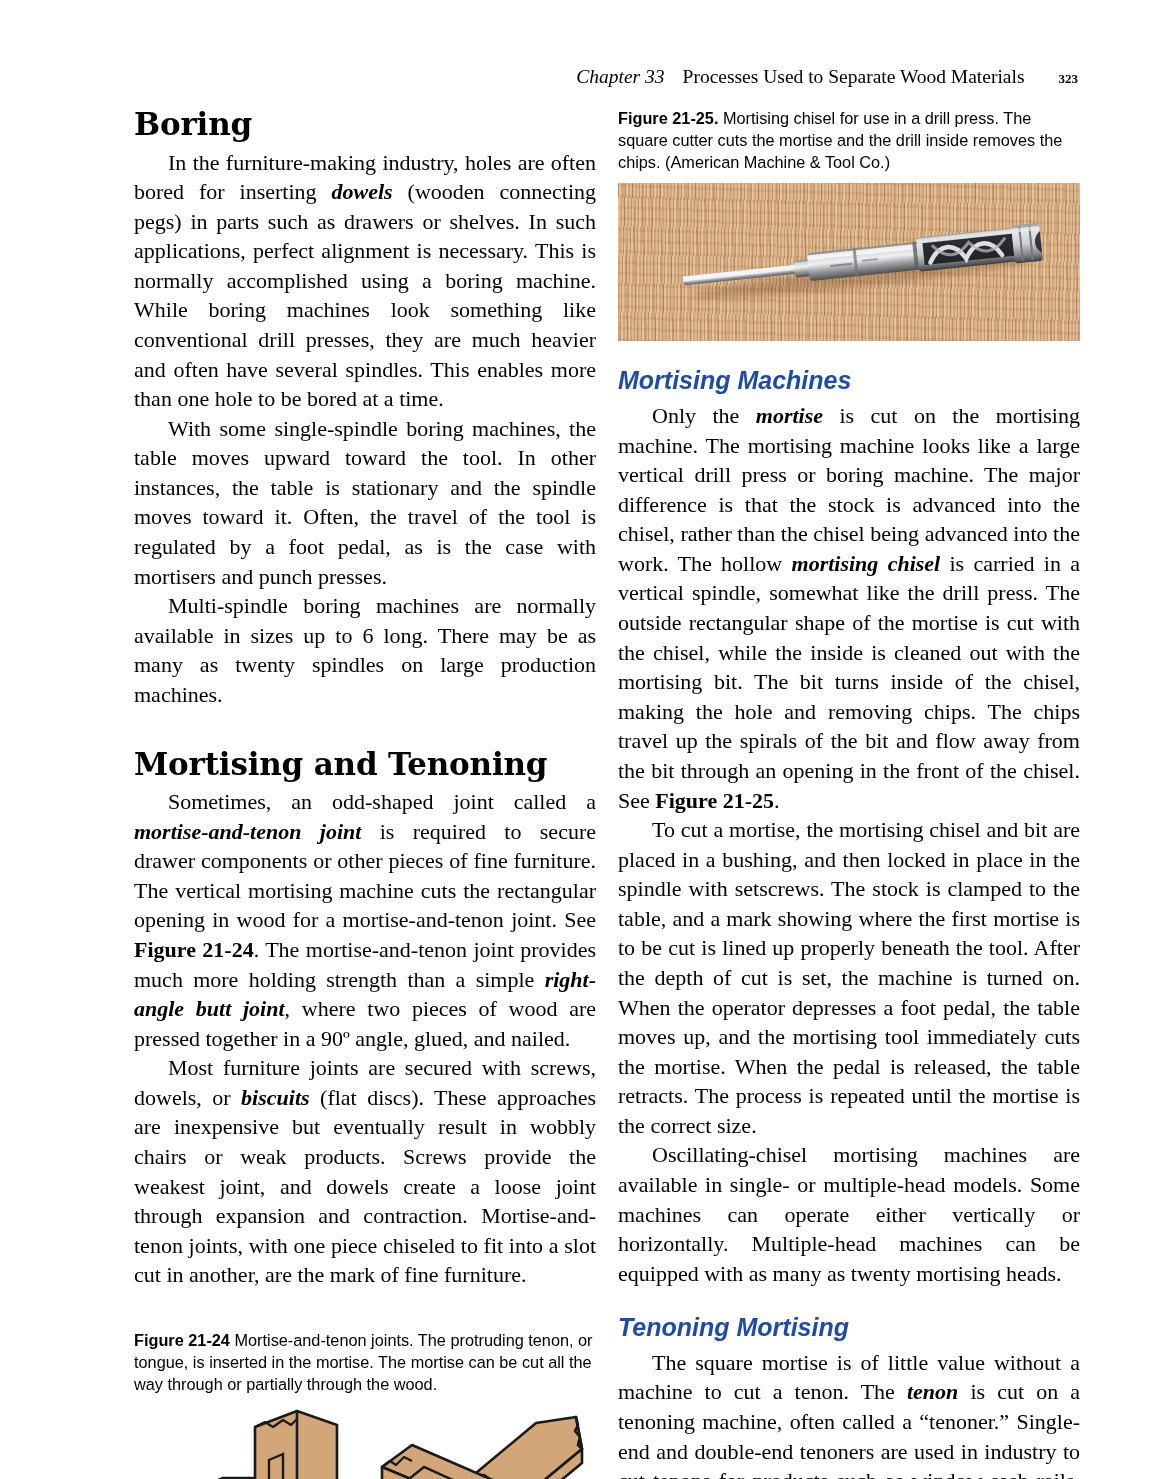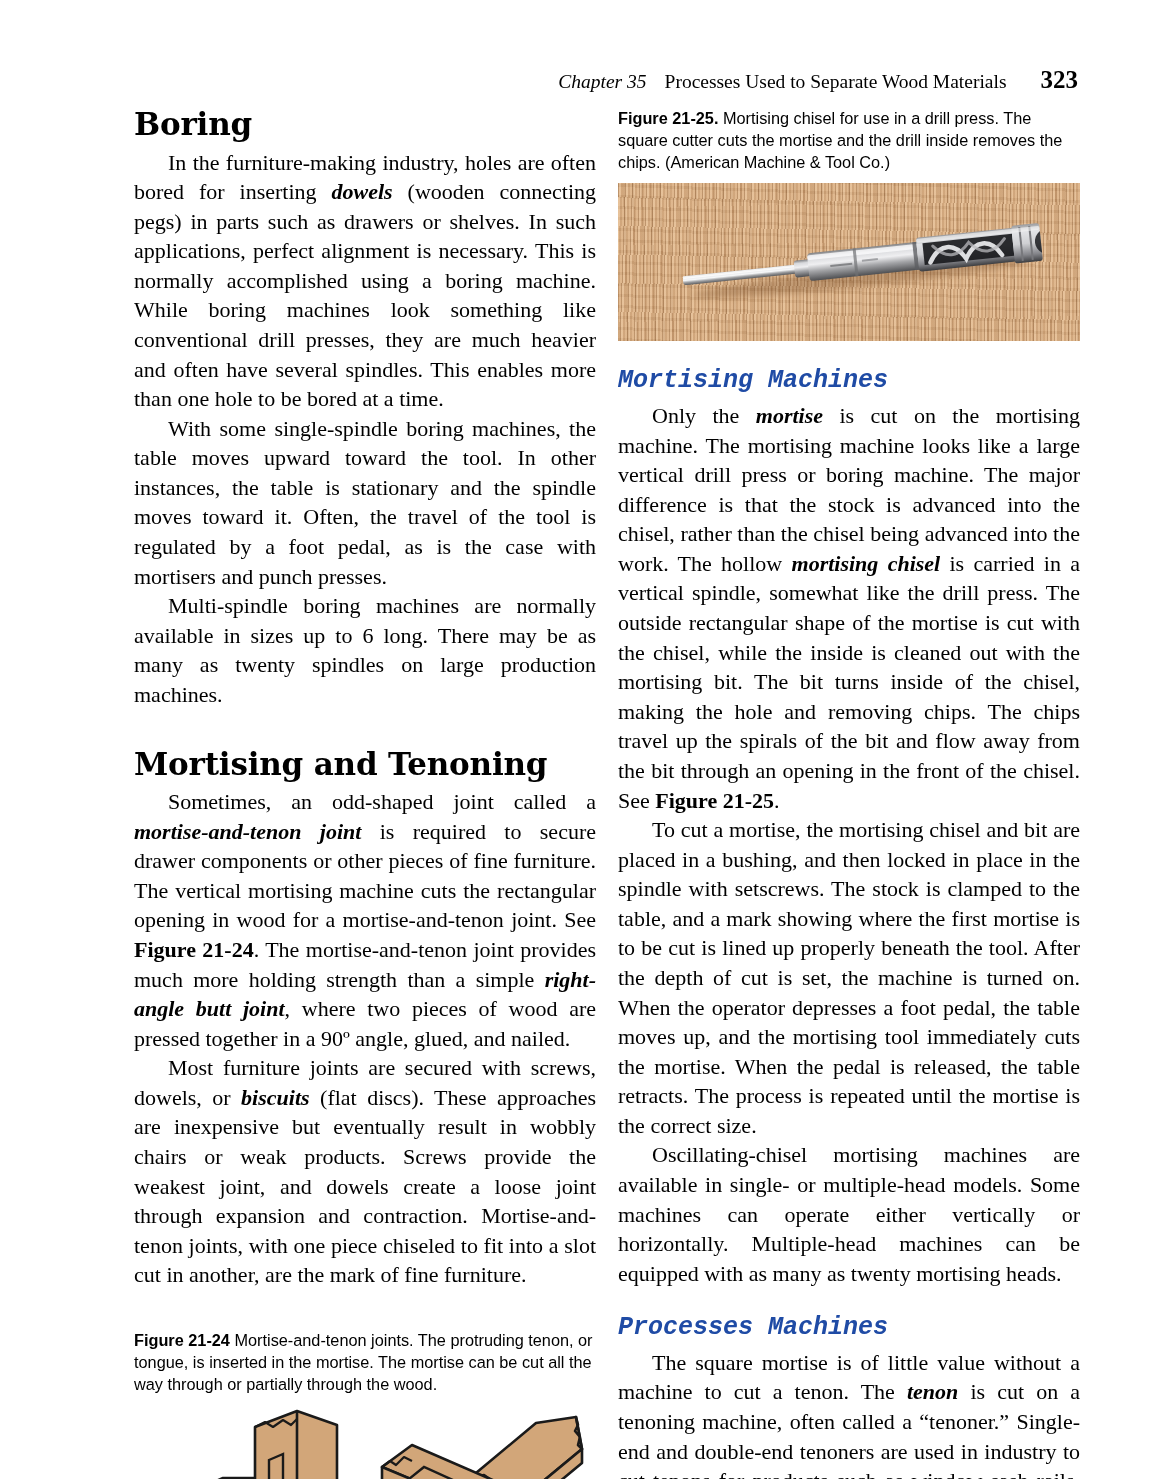--- a/index.html
+++ b/index.html
@@ -26,21 +26,21 @@
     gap: 18px;
     font-size: 19.5px;
     white-space: nowrap;
   }
   .rh-chapter {
     font-style: italic;
   }
   .rh-title { }
   .rh-page {
     font-weight: bold;
-    font-size: 25px;
+    font-size: 13px;
     margin-left: 16px;
   }
 
   
   .page-body {
     position: absolute;
     top: 108px;
     left: 122px;
     width: 958px;
     height: 1300px;
@@ -59,21 +59,21 @@
     font-weight: bold;
     font-size: 31px;
     line-height: 1.05;
     margin: 0 0 7px 0;
     letter-spacing: -0.2px;
   }
   h1.section-title.spaced {
     margin-top: 38px;
   }
   h2.sub-title {
-    font-family: Liberation Mono, monospace;
+    font-family: Liberation Sans, sans-serif;
     font-style: italic;
     font-weight: bold;
     font-size: 25px;
     color: #1f4ba5;
     margin: 0 0 6px 0;
     line-height: 1.1;
   }
   h2.sub-title.spaced {
     margin-top: 26px;
   }
@@ -167,21 +167,21 @@
     font-size: 17.5px;
     line-height: 1.25;
     color: #0c4a6e;
     margin-top: 4px;
   }
 </style>
 </head>
 <body>
 
 <div class="running-head">
-  <span class="rh-chapter">Chapter 35</span>
+  <span class="rh-chapter">Chapter 33</span>
   <span class="rh-title">Processes Used to Separate Wood Materials</span>
   <span class="rh-page">323</span>
 </div>
 
 <div class="page-body">
 
   <div class="col col-left">
 
     <h1 class="section-title">Boring</h1>
 
@@ -360,21 +360,21 @@
     <h2 class="sub-title spaced">Mortising Machines</h2>
 
     <p class="body">
       Only the <span class="bi">mortise</span> is cut on the mortising machine. The mortising machine looks like a large vertical drill press or boring machine. The major difference is that the stock is advanced into the chisel, rather than the chisel being advanced into the work. The hollow <span class="bi">mortising chisel</span> is carried in a vertical spindle, somewhat like the drill press. The outside rectangular shape of the mortise is cut with the chisel, while the inside is cleaned out with the mortising bit. The bit turns inside of the chisel, making the hole and removing chips. The chips travel up the spirals of the bit and flow away from the bit through an opening in the front of the chisel. See <span class="b">Figure 21-25</span>.
     </p>
 
     <p class="body">To cut a mortise, the mortising chisel and bit are placed in a bushing, and then locked in place in the spindle with setscrews. The stock is clamped to the table, and a mark showing where the first mortise is to be cut is lined up properly beneath the tool. After the depth of cut is set, the machine is turned on. When the operator depresses a foot pedal, the table moves up, and the mortising tool immediately cuts the mortise. When the pedal is released, the table retracts. The process is repeated until the mortise is the correct size.</p>
 
     <p class="body">Oscillating-chisel mortising machines are available in single- or multiple-head models. Some machines can operate either vertically or horizontally. Multiple-head machines can be equipped with as many as twenty mortising heads.</p>
 
-    <h2 class="sub-title spaced">Processes Machines</h2>
+    <h2 class="sub-title spaced">Tenoning Mortising</h2>
 
     <p class="body">
       The square mortise is of little value without a machine to cut a tenon. The <span class="bi">tenon</span> is cut on a tenoning machine, often called a “tenoner.” Single-end and double-end tenoners are used in industry to cut tenons for products such as window sash rails. They are also used to shape shoulders and to cut corner joints for cabinets.
     </p>
 
   </div>
 
 </div>
 
 </body></html>

